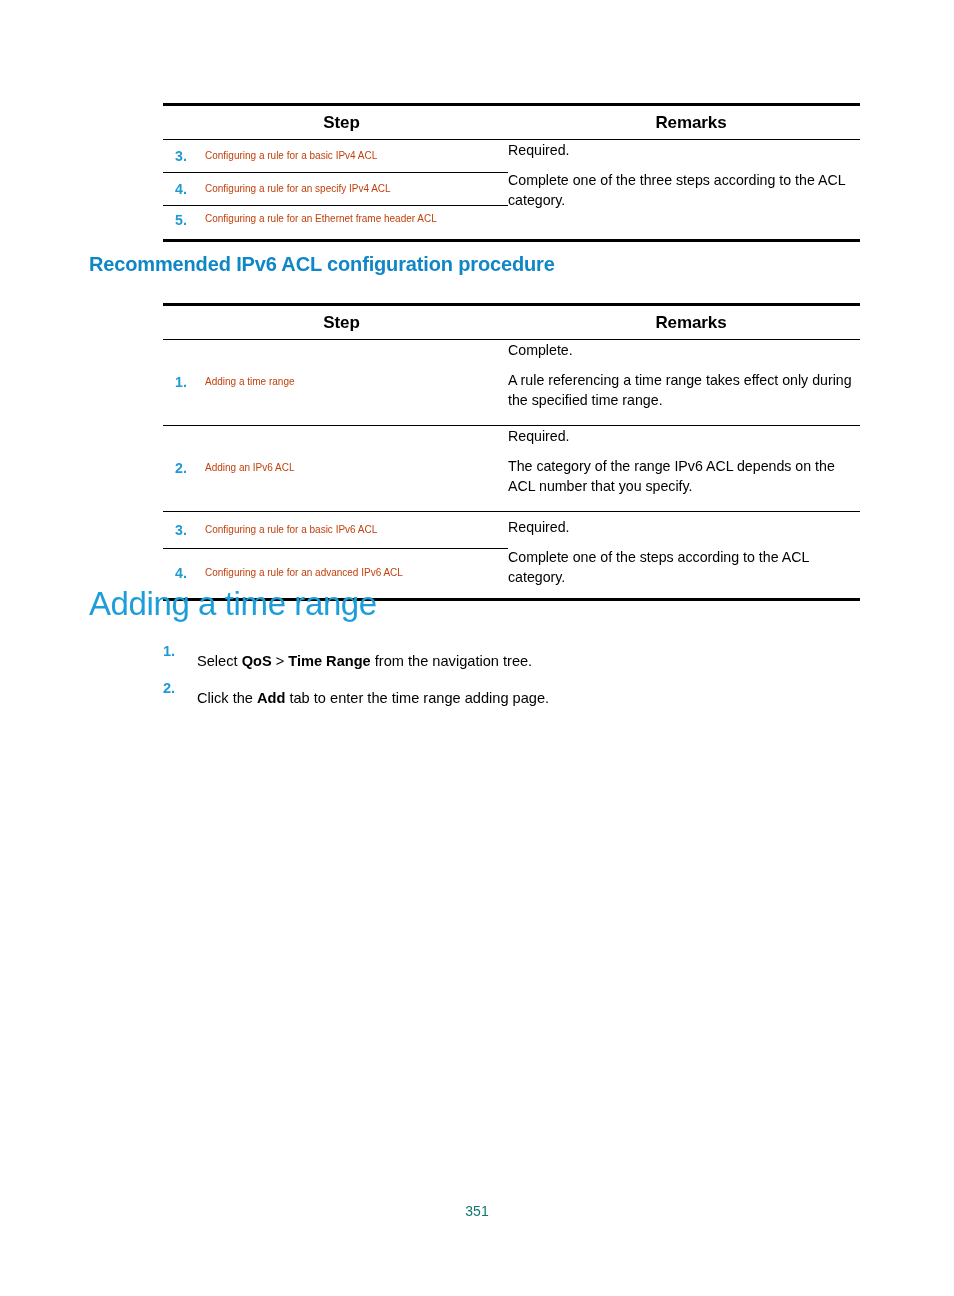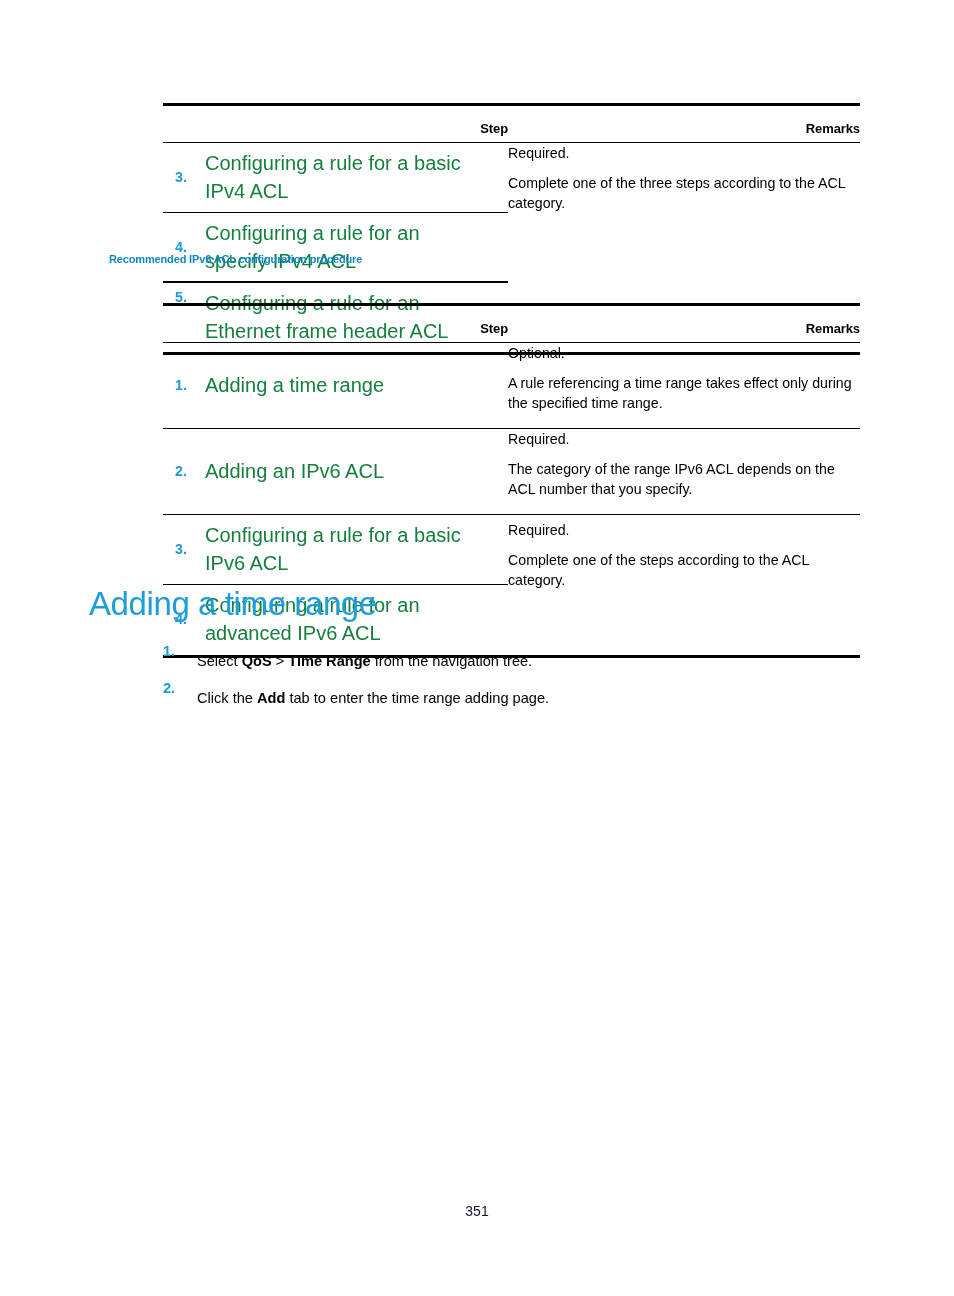--- a/index.html
+++ b/index.html
@@ -31,24 +31,24 @@
     width: 697px;
     border-collapse: collapse;
     border-top: 3px solid #000;
     border-bottom: 3px solid #000;
     table-layout: fixed;
   }
   .doc-table col.c-step { width: 345px; }
   .doc-table col.c-remarks { width: 352px; }
 
   .doc-table th {
-    text-align: right;
-    font-size: 13px;
-    font-weight: bold;
-    padding: 15px 0 6px 12px;
+    text-align: center;
+    font-size: 17px;
+    font-weight: bold;
+    padding: 7px 0 6px 12px;
     border-bottom: 1.6px solid #000;
     letter-spacing: -0.1px;
     vertical-align: bottom;
   }
   .doc-table th.remarks-head { padding-left: 14px; }
 
   .doc-table td {
     vertical-align: top;
     font-size: 14.2px;
     padding: 0;
@@ -63,22 +63,22 @@
   .step-cell.v-center { display: flex; align-items: center; }
   .step-num {
     display: inline-block;
     width: 30px;
     color: #1f9ad6;
     font-weight: bold;
     font-size: 14.2px;
     flex: 0 0 30px;
   }
   .step-link {
-    color: #15803d;
-    font-size: 20px;
+    color: #c2410c;
+    font-size: 10px;
     line-height: 1.42;
     display: inline-block;
     vertical-align: top;
     max-width: 280px;
   }
 
   
   td.step-col { border-bottom: 0; }
   td.step-col.div-partial { position: relative; }
   td.step-col.div-partial::after {
@@ -98,26 +98,25 @@
     font-size: 14.2px;
   }
   .remarks-cell p { margin: 0 0 9px 0; }
   .remarks-cell p:last-child { margin-bottom: 0; }
   .remarks-cell.pad-tight { padding-top: 5px; }
 
   
   .sub-heading {
     position: absolute;
     left: 89px;
-    font-size: 11px;
+    font-size: 20px;
     font-weight: bold;
     color: #0f86c5;
     letter-spacing: -0.15px;
     white-space: nowrap;
-    margin-left: 20px;
   }
   .main-heading {
     position: absolute;
     left: 89px;
     font-size: 33px;
     font-weight: normal;
     color: #1e9ed8;
     letter-spacing: -0.4px;
     white-space: nowrap;
   }
@@ -142,21 +141,21 @@
   .num-item .txt { flex: 1 1 auto; margin-top: 10px; }
   .num-item .txt b { font-weight: bold; }
 
   
   .page-number {
     position: absolute;
     left: 0;
     width: 954px;
     text-align: center;
     font-size: 14px;
-    color: #0f172a;
+    color: #0f766e;
   }
 </style>
 </head>
 <body>
 
 <div class="page">
 
   <table class="doc-table" style="top:103px;">
     <colgroup>
         <col class="c-step">
@@ -214,21 +213,21 @@
     </thead>
     <tbody>
       <tr class="full-div">
         <td>
           <div class="step-cell v-center" style="min-height:72px;">
             <span class="step-num">1.</span>
             <span class="step-link">Adding a time range</span>
           </div>
         </td>
         <td class="remarks-cell">
-          <p>Optional.</p>
+          <p>Complete.</p>
           <p>A rule referencing a time range takes effect only during the specified time range.</p>
         </td>
       </tr>
       <tr class="full-div">
         <td>
           <div class="step-cell v-center" style="min-height:72px;">
             <span class="step-num">2.</span>
             <span class="step-link">Adding an IPv6 ACL</span>
           </div>
         </td>

